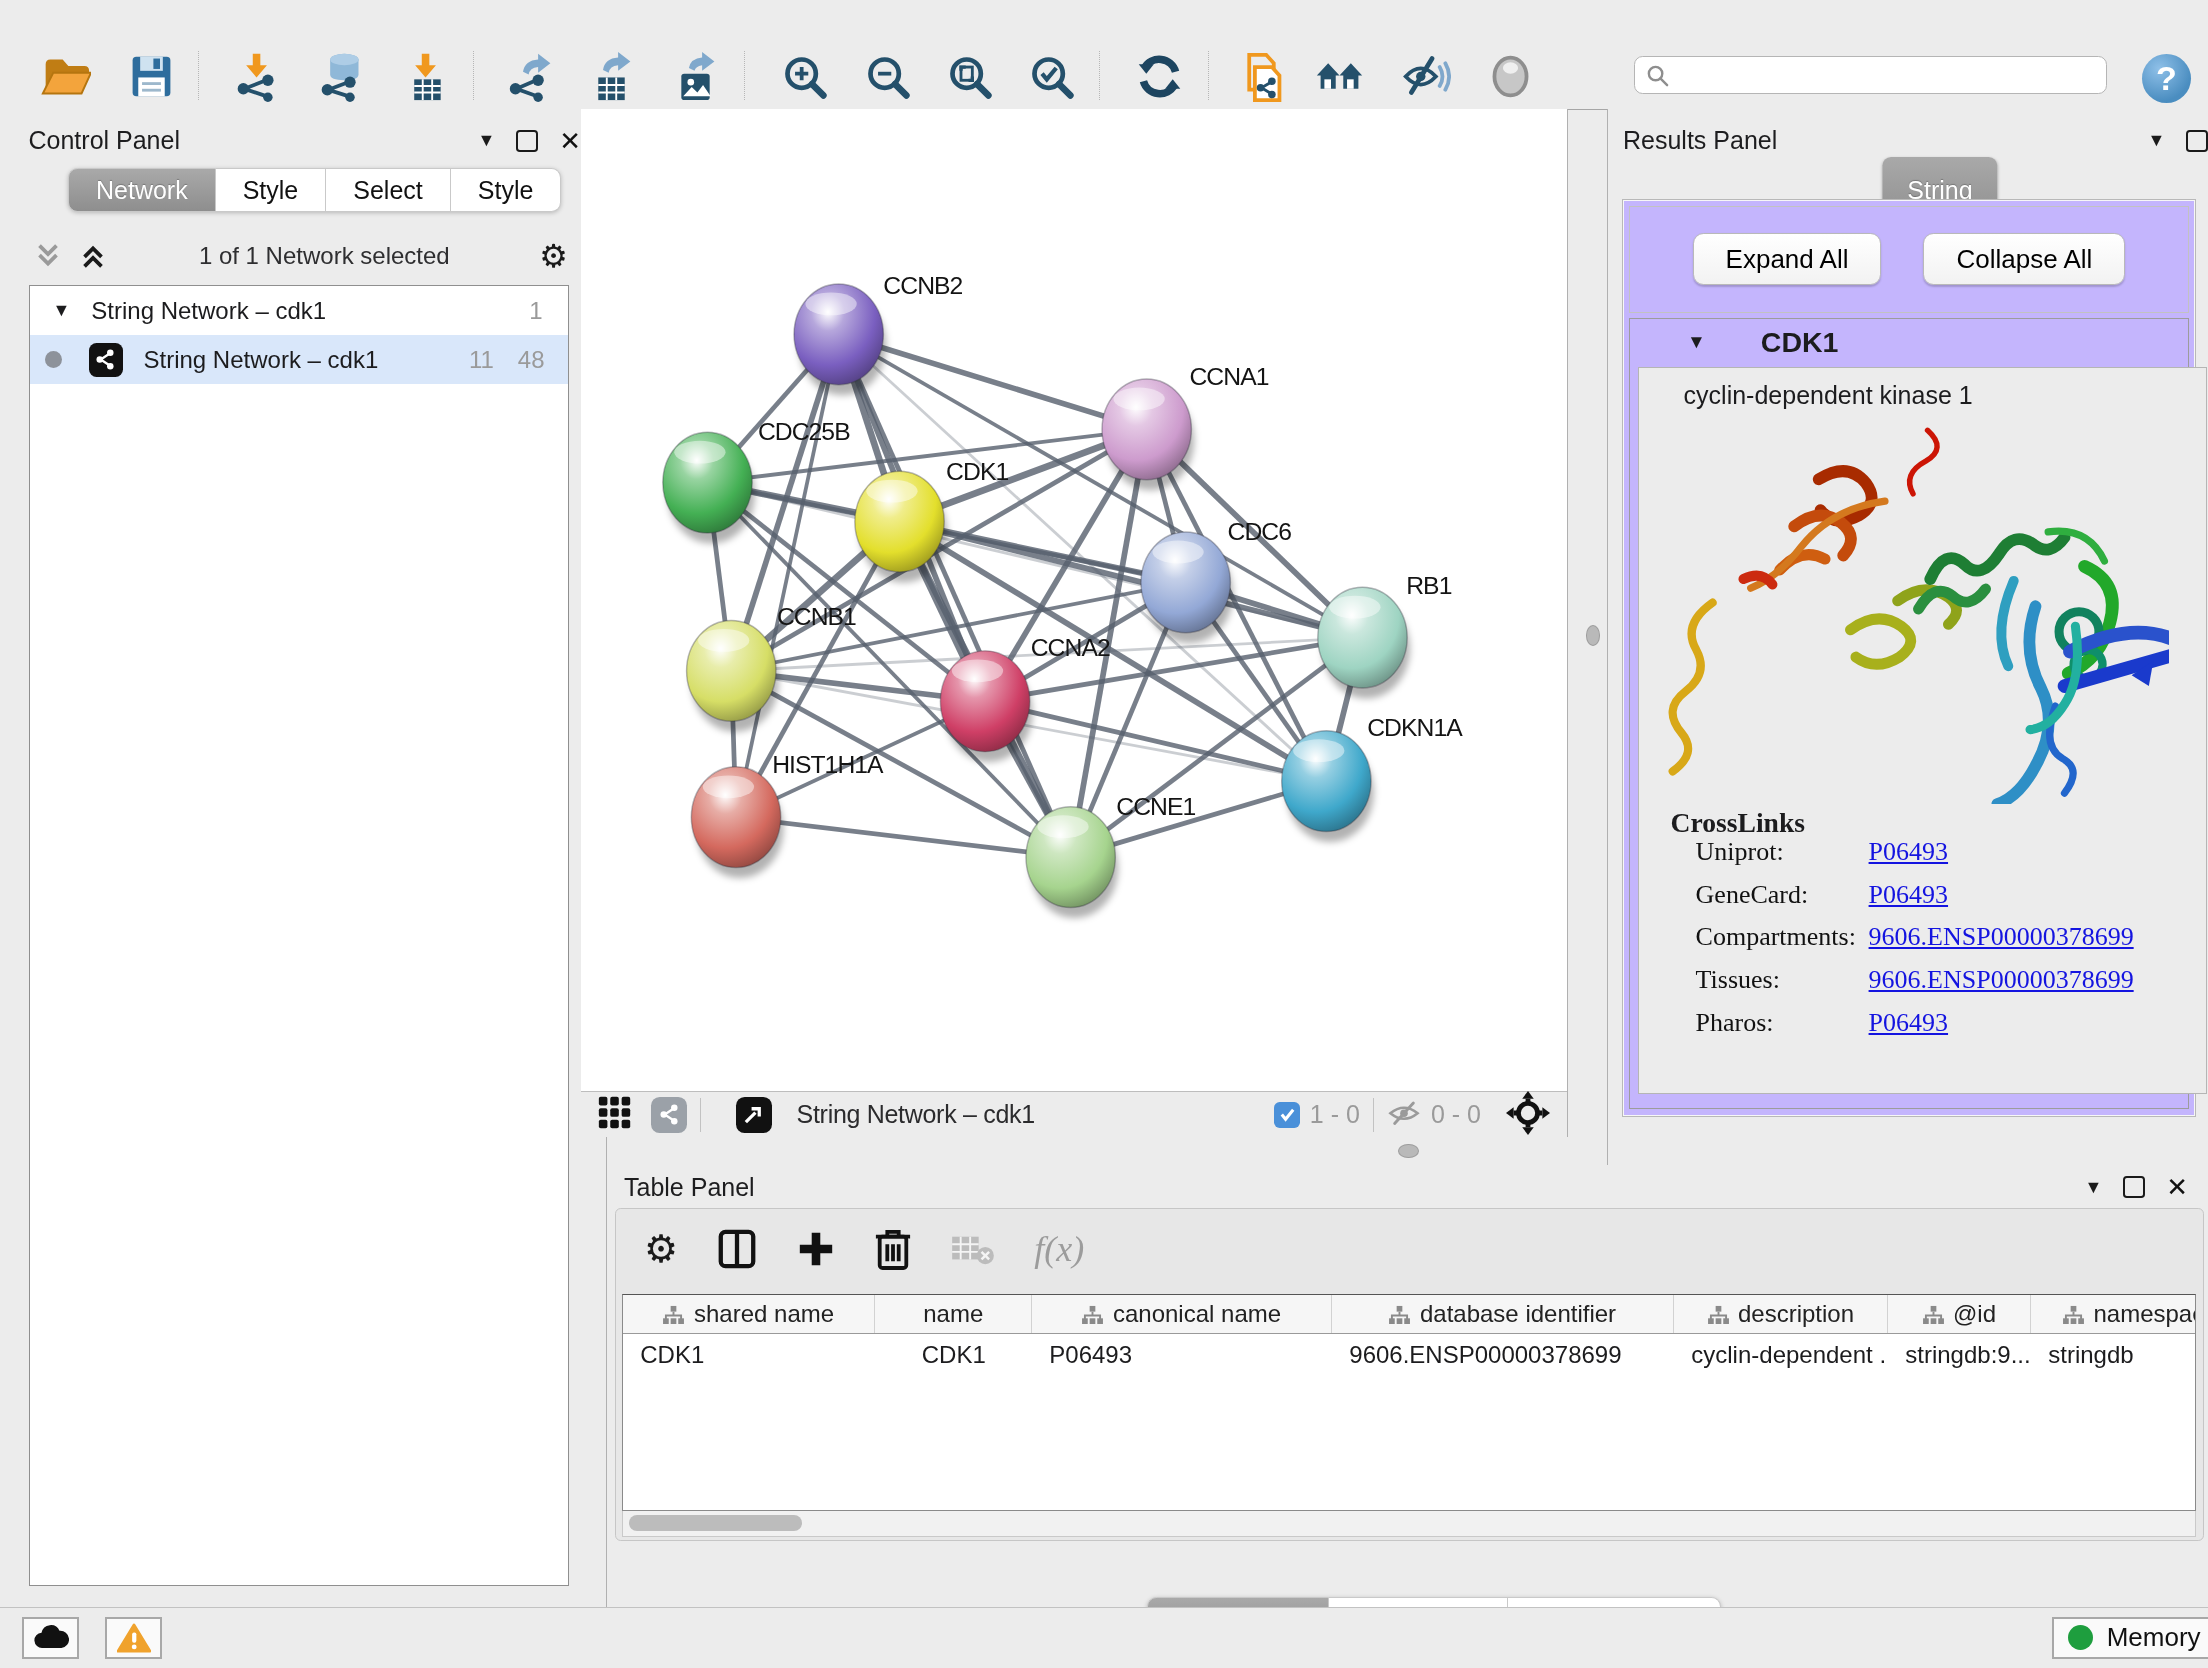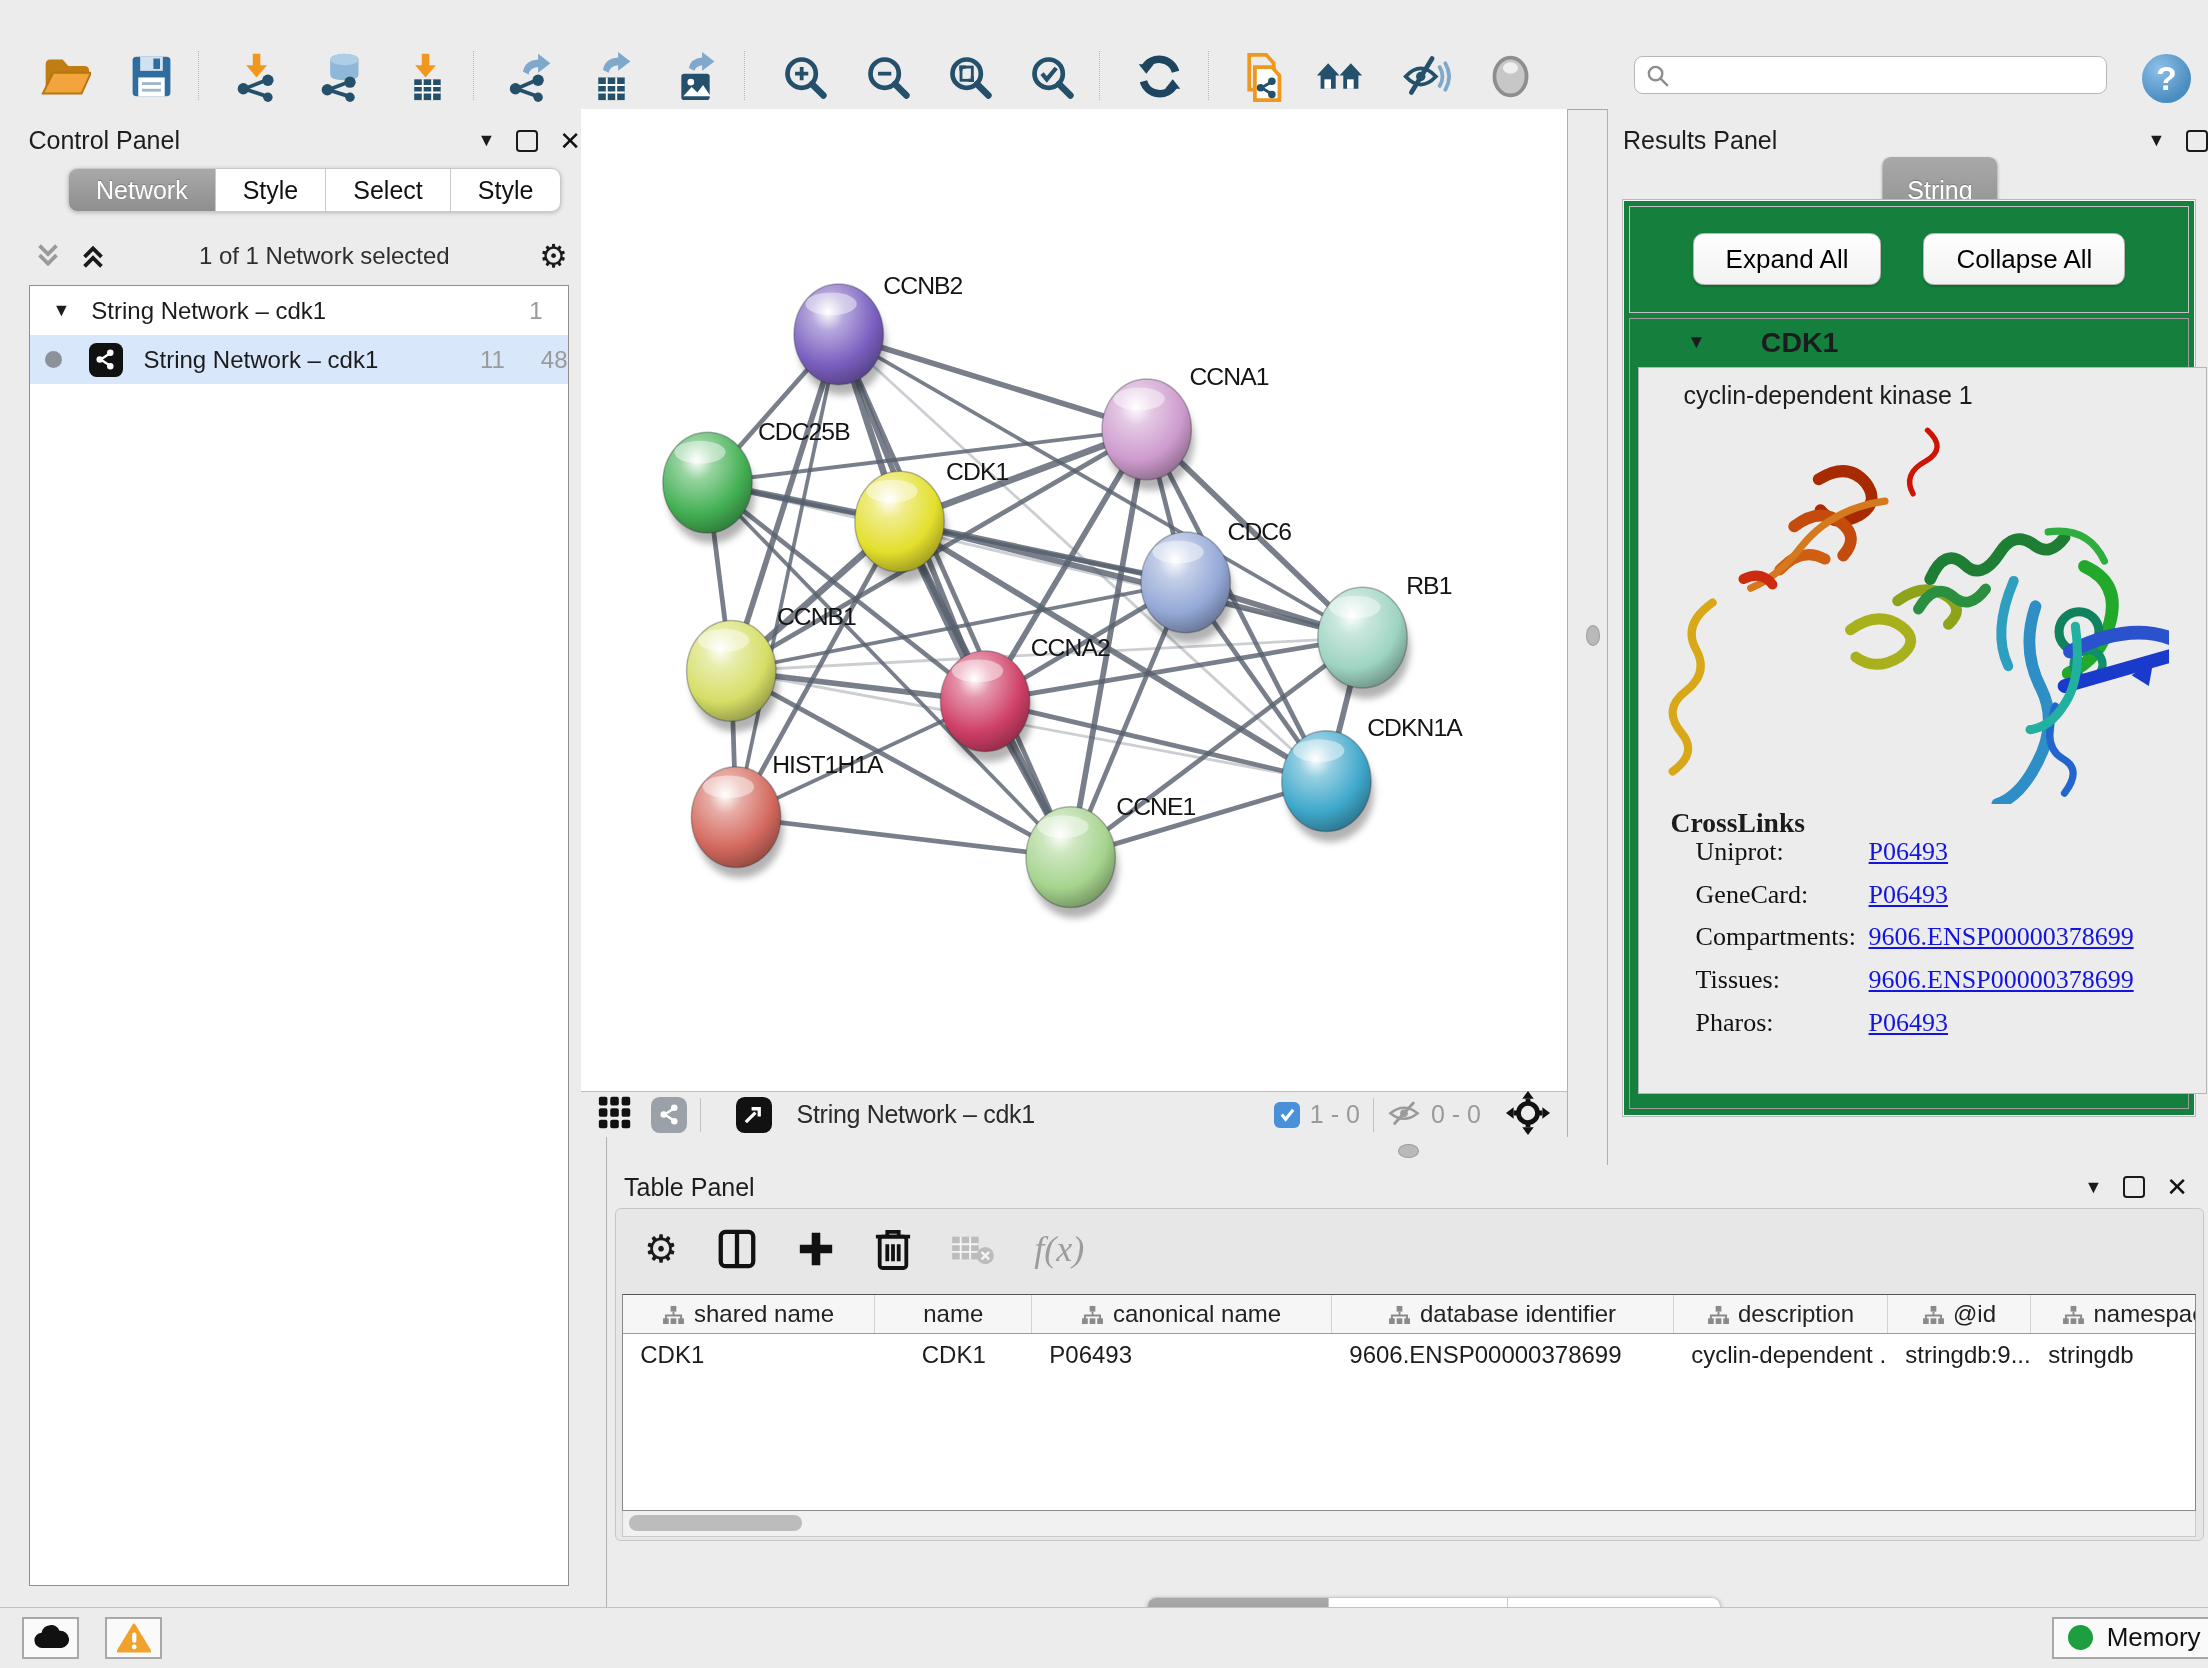--- a/index.html
+++ b/index.html
@@ -48,42 +48,42 @@
   .gear{font-size:32px;color:#1a1a1a;line-height:1;}
   .cp-tree{position:absolute;left:28.5px;top:176px;width:538px;bottom:21px;background:#fff;
     border:1px solid #8f8f8f;overflow:hidden;}
   .tree-row{display:flex;align-items:center;height:49px;font-size:24px;}
   .tree-row .tri{margin:0 21px 0 23px;font-size:18px;}
   .tree-row .cnt{color:#9a9a9a;margin-left:auto;margin-right:25px;}
   .tree-row.child{background:#d9e7fa;}
   .tree-dot{width:17px;height:17px;border-radius:50%;background:#8d929a;margin:0 27px 0 15px;}
   .share-badge{width:34px;height:34px;border-radius:7.6px;background:#111;display:flex;align-items:center;
     justify-content:center;margin-right:21px;}
-  .nums{margin-left:auto;display:flex;gap:36px;color:#9a9a9a;}
+  .nums{margin-left:auto;display:flex;gap:24px;margin-right:23px;color:#9a9a9a;}
   
   .netview{position:absolute;left:581px;top:109px;width:986px;height:1028px;background:#fff;
     border-right:1px solid #b0b0b0;}
   #net-svg{position:absolute;left:0;top:0;}
   .net-footer{position:absolute;left:0;bottom:0;width:100%;height:46px;background:#ececec;
     border-top:1px solid #bdbdbd;display:flex;align-items:center;box-sizing:border-box;}
   .nf-sep{height:34px;border-left:1px solid #c2c2c2;margin:0 13.3px;}
   .nf-title{font-size:25px;color:#2b2b2d;margin-left:25px;letter-spacing:-0.3px;}
   .nf-count{font-size:25px;color:#9a9a9a;margin-left:9.5px;}
   .blk-badge{width:36px;height:36px;border-radius:8.6px;background:#111;display:flex;align-items:center;justify-content:center;}
   .gry-badge{width:36px;height:36px;border-radius:8.6px;background:#9ba1a8;display:flex;align-items:center;justify-content:center;}
   .checkbox{width:26px;height:26px;border-radius:5.7px;background:#4a90d9;display:flex;align-items:center;justify-content:center;}
   .split-dot{position:absolute;width:12.4px;height:19px;border-radius:50%;background:#b9b9b9;border:1px solid #9d9d9d;}
   
   .results{position:absolute;left:1607px;top:109px;width:665px;height:1056px;background:#ececec;
     border-left:1px solid #b0b0b0;box-sizing:border-box;}
   .rp-head{position:absolute;left:15px;top:17px;right:21px;display:flex;align-items:center;justify-content:space-between;}
   .rp-tab{position:absolute;top:48px;left:50%;transform:translateX(-50%);
     background:linear-gradient(#a9a9a9,#8e8e8e);color:#fff;font-size:25px;padding:19px 25px;border-radius:8.6px;
     text-shadow:0 -1px 1px rgba(0,0,0,.25);box-shadow:0 1.9px 2.9px rgba(0,0,0,.25);}
-  .rp-outer{position:absolute;left:14.3px;top:90px;width:572px;height:916px;background:#15803d;
+  .rp-outer{position:absolute;left:14.3px;top:90px;width:572px;height:916px;background:#c4b5fd;
     border:1px solid #b8b8b8;box-shadow:inset 0 0 0 1px #f7f7f7;}
   .rp-btnbox{position:absolute;left:5.7px;top:5.7px;width:558px;height:105px;border:1px solid #c2c2c2;
     display:flex;align-items:center;justify-content:center;gap:42px;}
   .rp-btn{background:linear-gradient(#ffffff,#f2f2f2);border:1px solid #b9b9b9;border-radius:10.5px;
     font-size:26px;padding:9.5px 32px;box-shadow:0 1.9px 1.9px rgba(0,0,0,.18);}
   .rp-section{position:absolute;left:5.7px;top:118px;width:558px;height:789px;border:1px solid #9c9c9c;}
   .rp-sec-head{height:46px;display:flex;align-items:center;}
   .rp-sec-head .tri{font-size:19px;margin-left:57px;}
   .rp-sec-head .nm{font-size:28.5px;font-weight:bold;margin-left:55px;}
   .rp-content{position:absolute;left:7.6px;top:48px;width:541px;height:725px;border:1px solid #b5b5b5;

